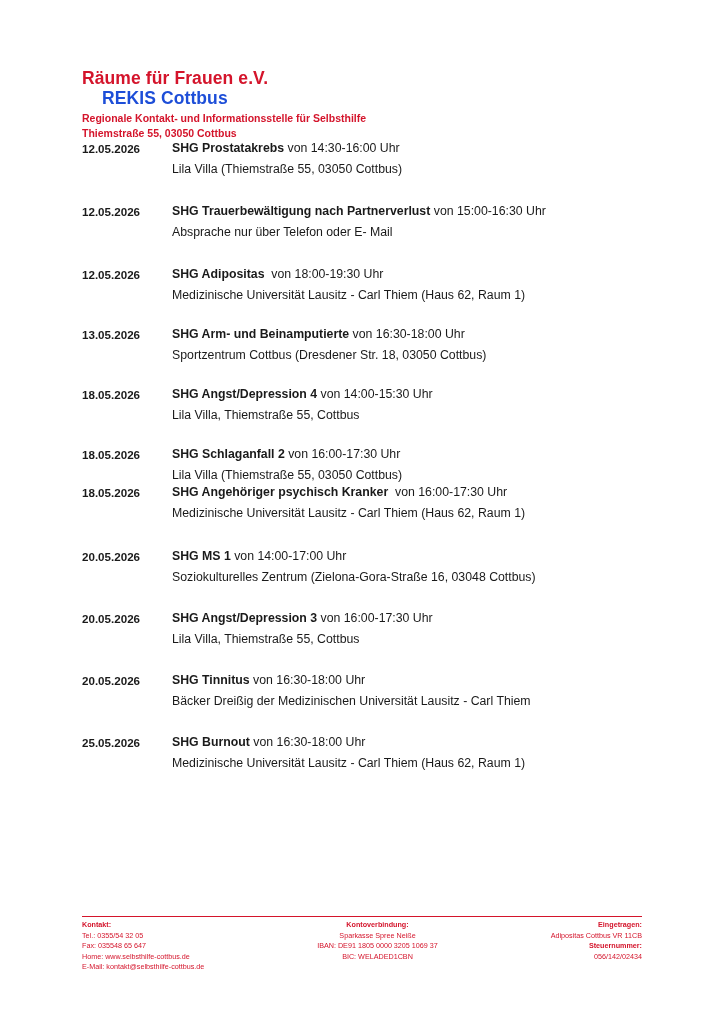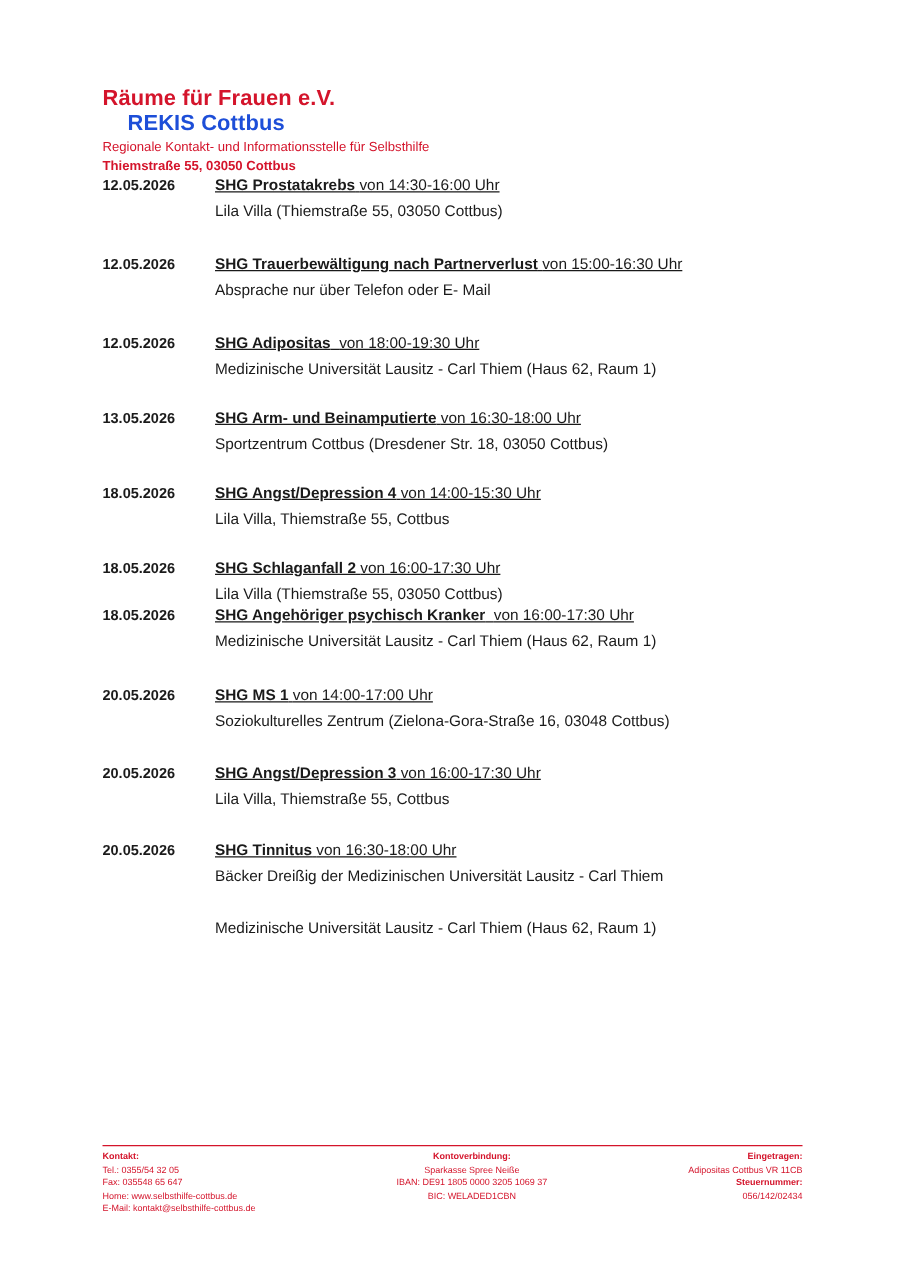--- a/index.html
+++ b/index.html
@@ -40,21 +40,21 @@
   .org-sub {
     color: #1d4ed8;
     font-weight: bold;
     font-size: 17.5px;
     line-height: 20px;
     letter-spacing: 0.1px;
     margin-left: 20px;
   }
   .org-desc {
     color: #d4142b;
-    font-weight: normal;
+    font-weight: bold;
     font-size: 10.5px;
     line-height: 15px;
     margin-top: 3px;
   }
   .org-addr {
     color: #d4142b;
     font-weight: bold;
     font-size: 10.5px;
     line-height: 15px;
   }
@@ -67,21 +67,20 @@
   .event {
     position: relative;
     padding-left: 82px;
     padding-right: 40px;
   }
   .event-line1 {
     position: relative;
     white-space: nowrap;
     font-size: 12.3px;
     line-height: 17px;
-    text-decoration: underline;
   }
   .ev-date {
     display: inline-block;
     width: 90px;
     font-weight: bold;
     font-size: 11.6px;
     vertical-align: top;
   }
   .ev-title {
     font-weight: bold;
@@ -203,20 +202,23 @@
     </div>
 
     <div class="event" style="margin-top:24px;">
       <div class="event-line1">
         <span class="ev-date">20.05.2026</span><span class="ev-title">SHG Tinnitus</span><span class="ev-time"> </span><span class="ev-time">von 16:30-18:00 Uhr</span>
       </div>
       <div class="event-line2">Bäcker Dreißig der Medizinischen Universität Lausitz - Carl Thiem</div>
     </div>
 
     <div class="event" style="margin-top:24px;">
+      <div class="event-line1">
+        <span class="ev-date">25.05.2026</span><span class="ev-title">SHG Burnout</span><span class="ev-time"> </span><span class="ev-time">von 16:30-18:00 Uhr</span>
+      </div>
       <div class="event-line2">Medizinische Universität Lausitz - Carl Thiem (Haus 62, Raum 1)</div>
     </div>
 
   </div>
 
   <div class="footer-rule"></div>
 
   <div class="footer">
     <div class="footer-col left">
       <div class="footer-head">Kontakt:</div>

